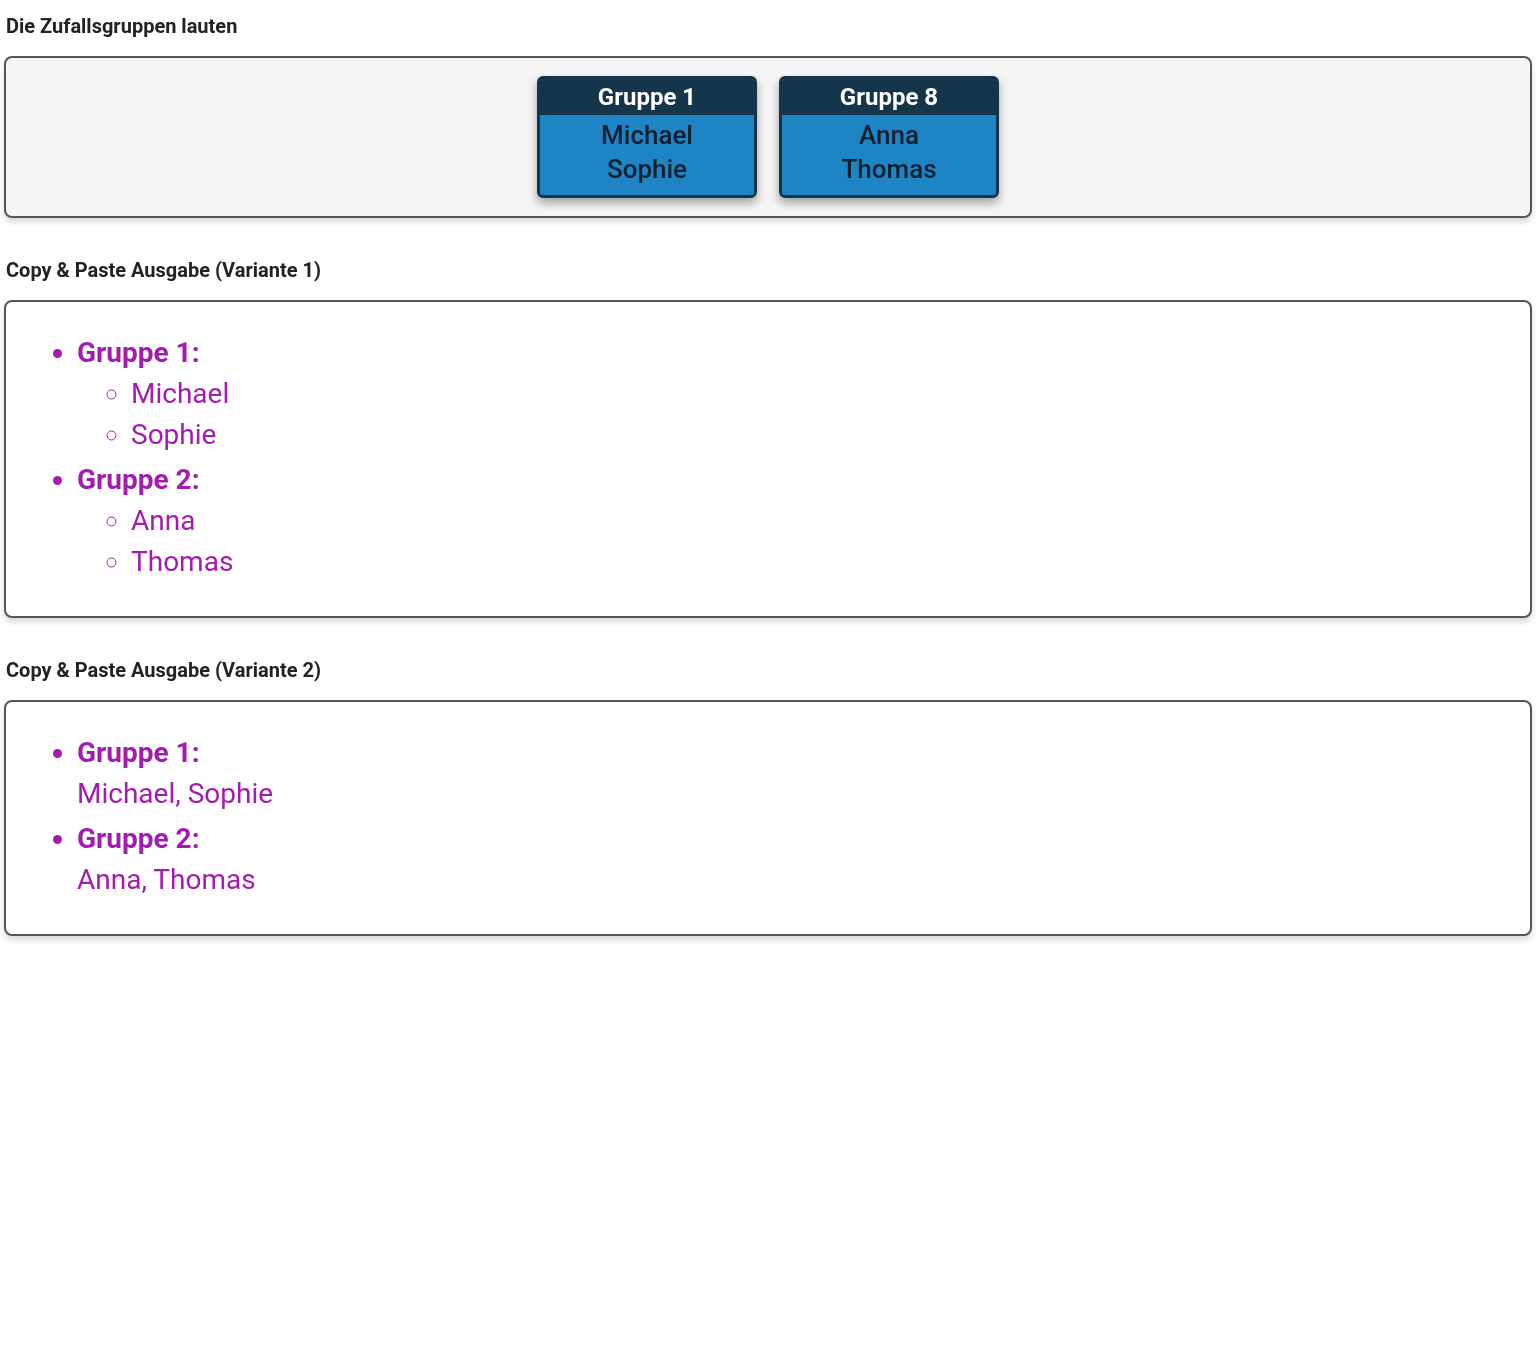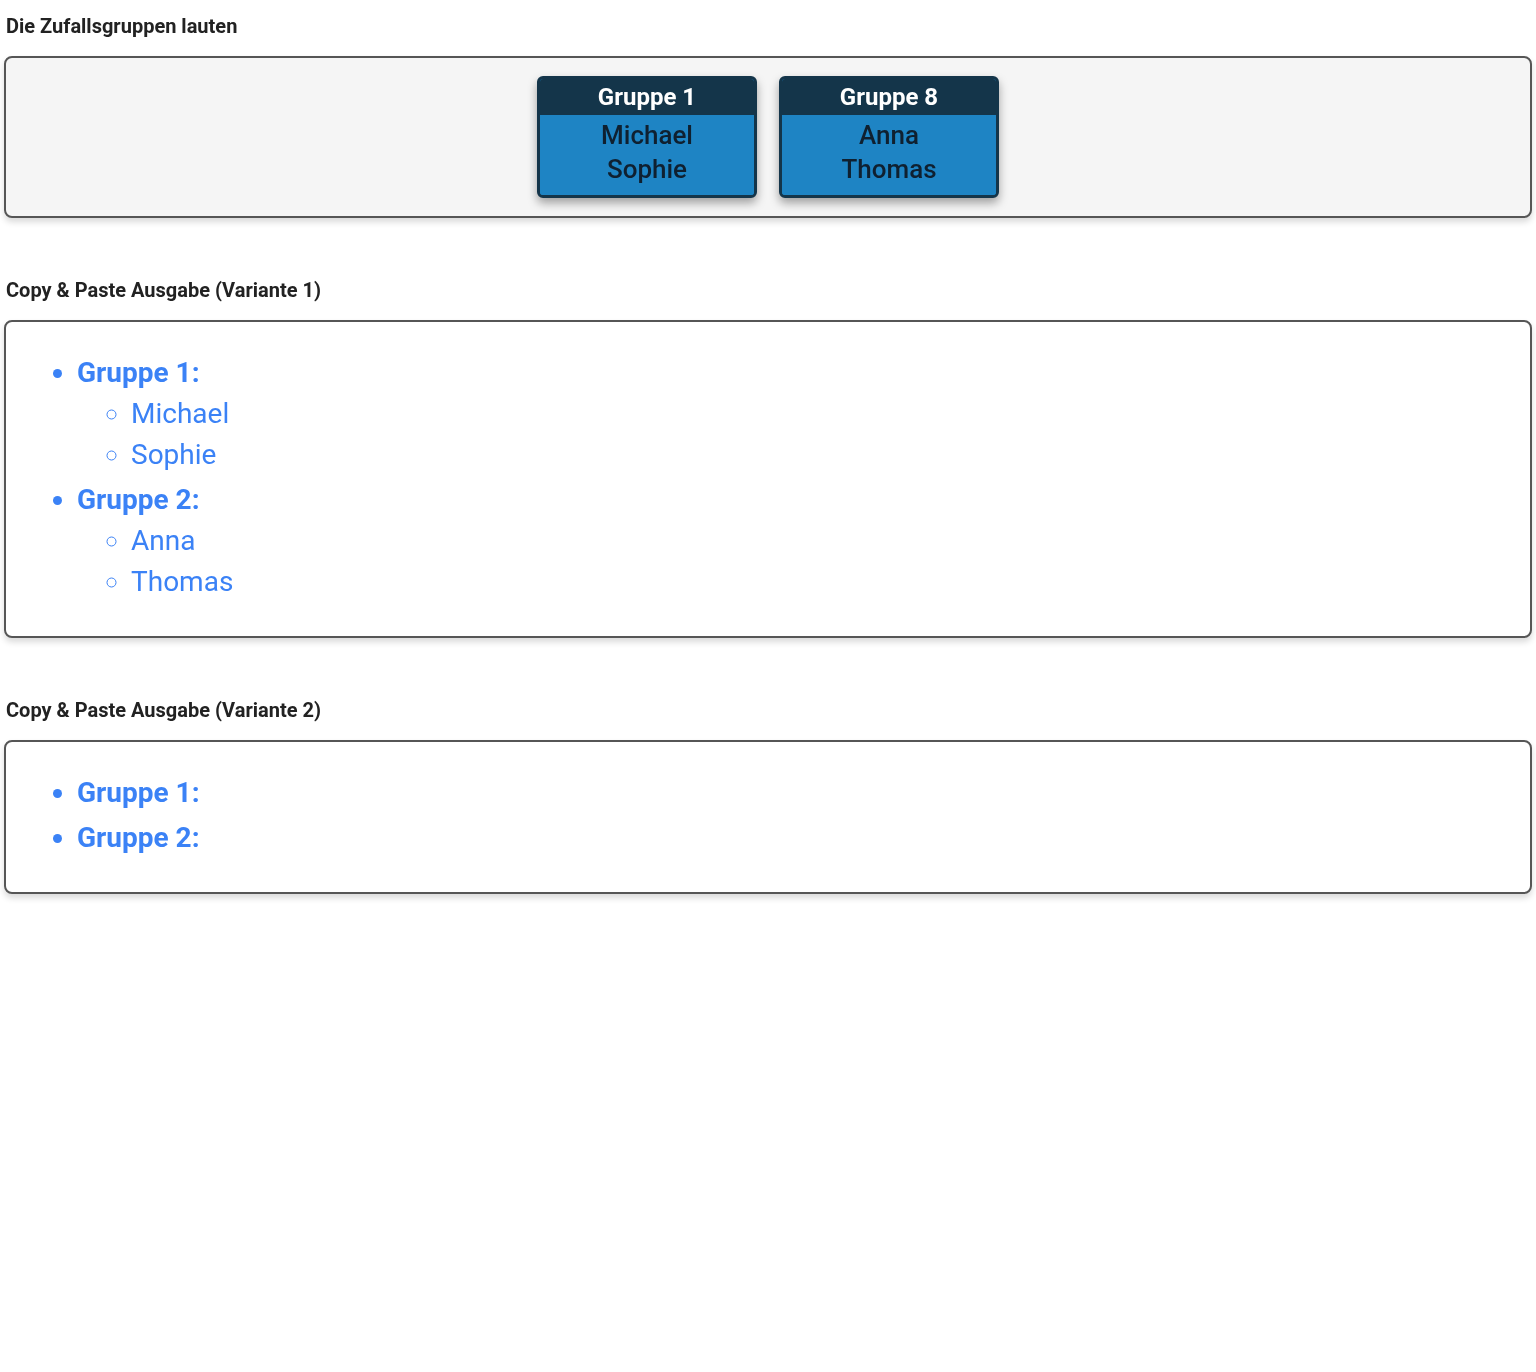--- a/index.html
+++ b/index.html
@@ -16,21 +16,21 @@
     .section-heading {
       font-weight: 700;
       font-size: 20px;
       margin: 10px 0 18px 2px;
     }
     .panel {
       border: 2px solid #565656;
       border-radius: 8px;
       box-shadow: 0 4px 6px rgba(0,0,0,0.15);
       padding: 12px 16px;
-      margin-bottom: 60px;
+      margin-bottom: 40px;
     }
     .panel.light {
       background: #f5f5f5;
     }
     .panel.white {
       background: #fff;
     }
     .cards-row {
       display: flex;
       justify-content: center;
@@ -68,21 +68,21 @@
     }
 
     ul.outer {
       list-style: disc outside;
       padding-left: 55px;
       margin: 22px 0 26px;
     }
     ul.outer > li {
       margin: 12px 0 8px;
       font-size: 28px;
-      color: #3b82f6;
+      color: #a21caf;
     }
     ul.outer > li .group-label {
       font-weight: 700;
     }
     ul.inner {
       list-style: circle outside;
       padding-left: 54px;
       margin: 6px 0 12px;
     }
     ul.inner > li {
@@ -130,16 +130,16 @@
       <li><span class="group-label">Gruppe 2:</span><ul class="inner">
           <li>Anna</li>
           <li>Thomas</li>
         </ul></li>
     </ul>
 </div>
 
 <div class="section-heading">Copy &amp; Paste Ausgabe (Variante 2)</div>
 <div class="panel white">
   <ul class="outer" id="variant2-list">
-      <li><span class="group-label">Gruppe 1:</span></li>
-      <li><span class="group-label">Gruppe 2:</span></li>
+      <li><span class="group-label">Gruppe 1:</span><span class="members-inline">Michael, Sophie</span></li>
+      <li><span class="group-label">Gruppe 2:</span><span class="members-inline">Anna, Thomas</span></li>
     </ul>
 </div>
 
 </body></html>

